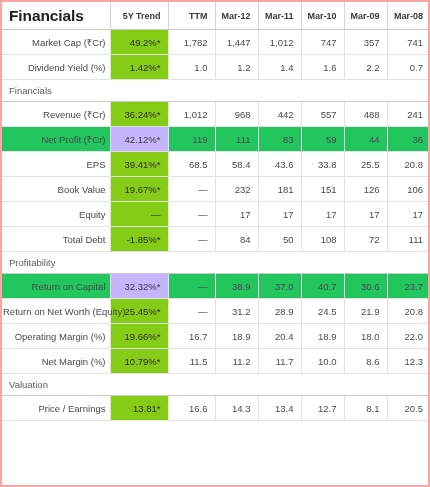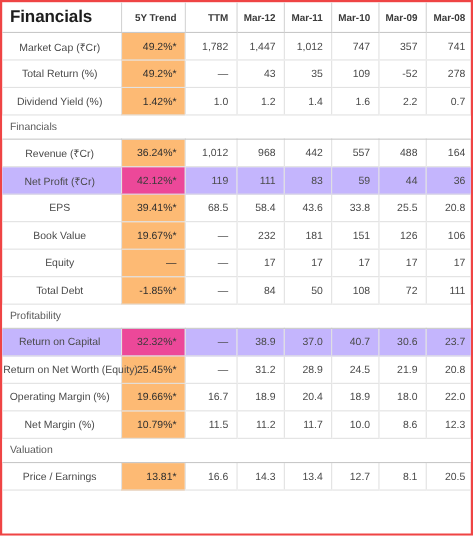--- a/index.html
+++ b/index.html
@@ -11,21 +11,21 @@
     width: 430px;
     height: 487px;
     font-family: "Liberation Sans", sans-serif;
     -webkit-font-smoothing: antialiased;
   }
   #card {
     position: relative;
     box-sizing: border-box;
     width: 430px;
     height: 487px;
-    border: 2px solid #ef4444;
+    border: 2px solid #fca5a5;
     background: #ffffff;
     overflow: hidden;
   }
   table#fin-table {
     width: 100%;
     border-collapse: collapse;
     table-layout: fixed;
     font-size: 9.5px;
     color: #4a4a4a;
   }
@@ -63,47 +63,47 @@
     height: 24px;
     padding: 0 7px 0 0;
     vertical-align: middle;
     text-align: right;
     border-bottom: 1px solid #e2e2e2;
     white-space: nowrap;
     font-size: 9.5px;
     color: #4a4a4a;
   }
   tbody td.label {
-    text-align: center;
+    text-align: right;
     padding-left: 1px;
     padding-right: 4px;
     color: #4a4a4a;
   }
   tbody td.vsep { border-left: 1px solid #e2e2e2; }
 
   
   tr.section td {
     height: 21px;
     border-bottom: 1px solid #c8c8c8;
     border-left: none;
     background: #ffffff;
     color: #5a5a5a;
     text-align: left;
     padding-left: 7px;
     font-size: 9.5px;
   }
 
   
   td.trend {
-    background: #fdba74;
+    background: #84cc16;
     color: #2f2f2f;
   }
   
-  tr.hl td        { background: #c4b5fd; }
-  tr.hl td.trend  { background: #ec4899; color: #3a3a3a; }
+  tr.hl td        { background: #22c55e; }
+  tr.hl td.trend  { background: #c4b5fd; color: #3a3a3a; }
 </style>
 </head>
 <body>
 
 <div id="card">
 
   <table id="fin-table">
     <colgroup>
       <col class="c-label">
         <col class="c-trend">
@@ -131,51 +131,41 @@
           <td class="label">Market Cap (₹Cr)</td>
           <td class="trend vsep">49.2%*</td>
           <td class="vsep">1,782</td>
           <td class="vsep">1,447</td>
           <td class="vsep">1,012</td>
           <td class="vsep">747</td>
           <td class="vsep">357</td>
           <td class="vsep">741</td>
         </tr>
         <tr class="">
-          <td class="label">Total Return (%)</td>
-          <td class="trend vsep">49.2%*</td>
-          <td class="vsep">—</td>
-          <td class="vsep">43</td>
-          <td class="vsep">35</td>
-          <td class="vsep">109</td>
-          <td class="vsep">-52</td>
-          <td class="vsep">278</td>
-        </tr>
-        <tr class="">
           <td class="label">Dividend Yield (%)</td>
           <td class="trend vsep">1.42%*</td>
           <td class="vsep">1.0</td>
           <td class="vsep">1.2</td>
           <td class="vsep">1.4</td>
           <td class="vsep">1.6</td>
           <td class="vsep">2.2</td>
           <td class="vsep">0.7</td>
         </tr>
         <tr class="section">
           <td colspan="8">Financials</td>
         </tr>
         <tr class="">
           <td class="label">Revenue (₹Cr)</td>
           <td class="trend vsep">36.24%*</td>
           <td class="vsep">1,012</td>
           <td class="vsep">968</td>
           <td class="vsep">442</td>
           <td class="vsep">557</td>
           <td class="vsep">488</td>
-          <td class="vsep">164</td>
+          <td class="vsep">241</td>
         </tr>
         <tr class="hl">
           <td class="label">Net Profit (₹Cr)</td>
           <td class="trend vsep">42.12%*</td>
           <td class="vsep">119</td>
           <td class="vsep">111</td>
           <td class="vsep">83</td>
           <td class="vsep">59</td>
           <td class="vsep">44</td>
           <td class="vsep">36</td>

